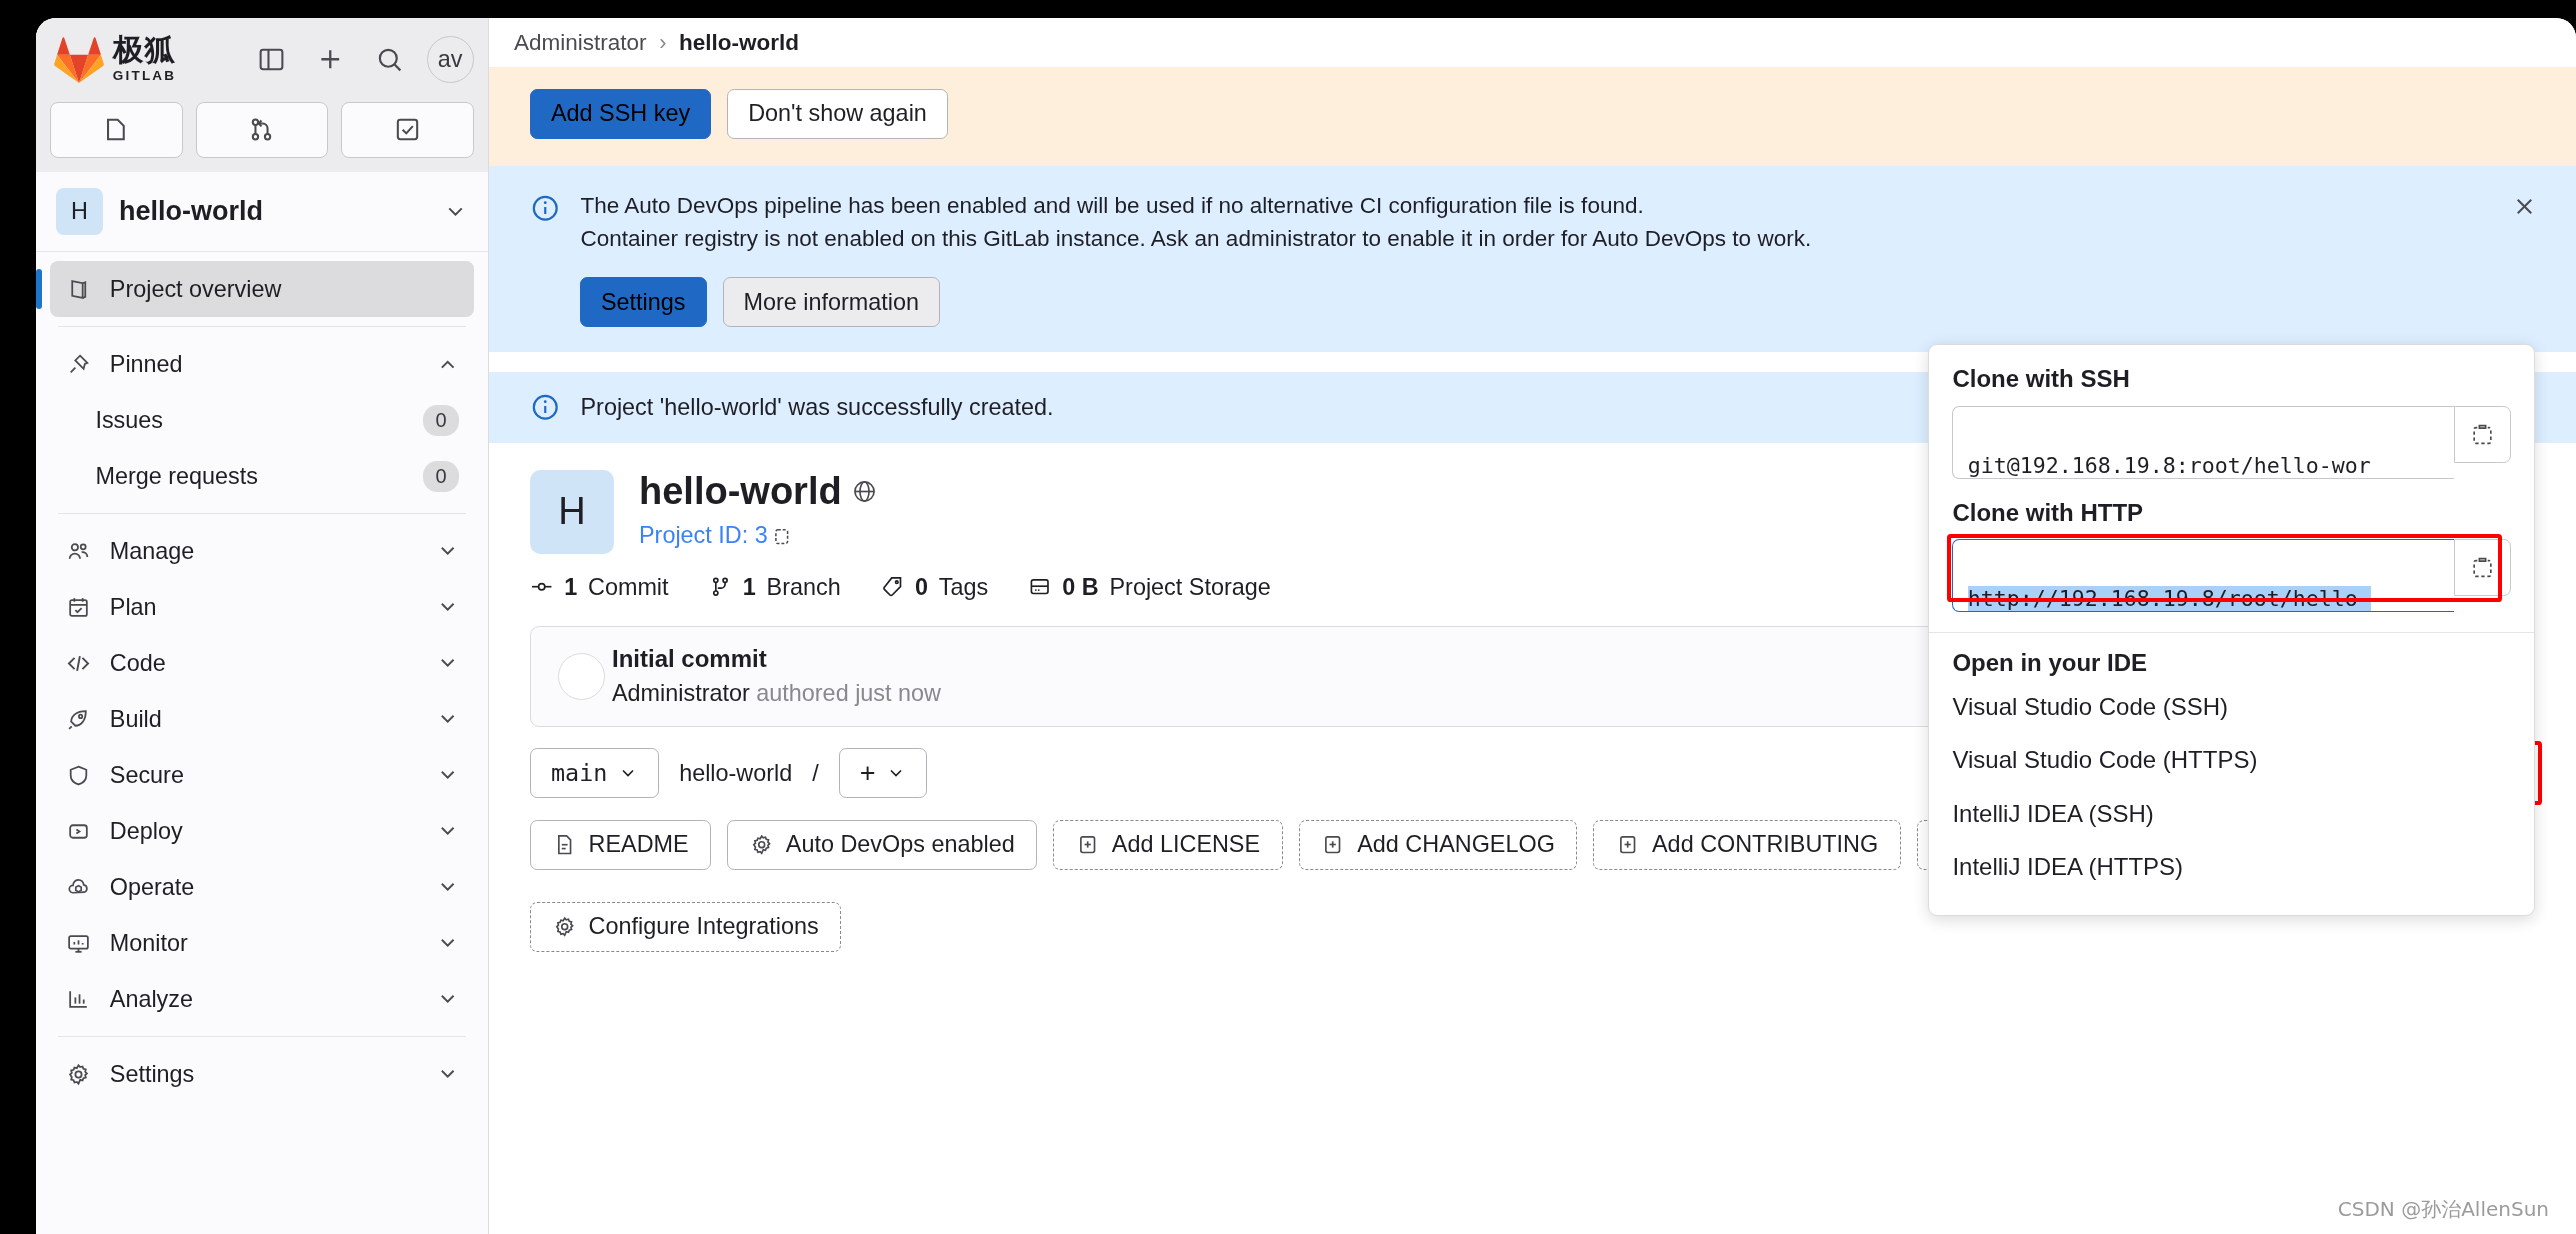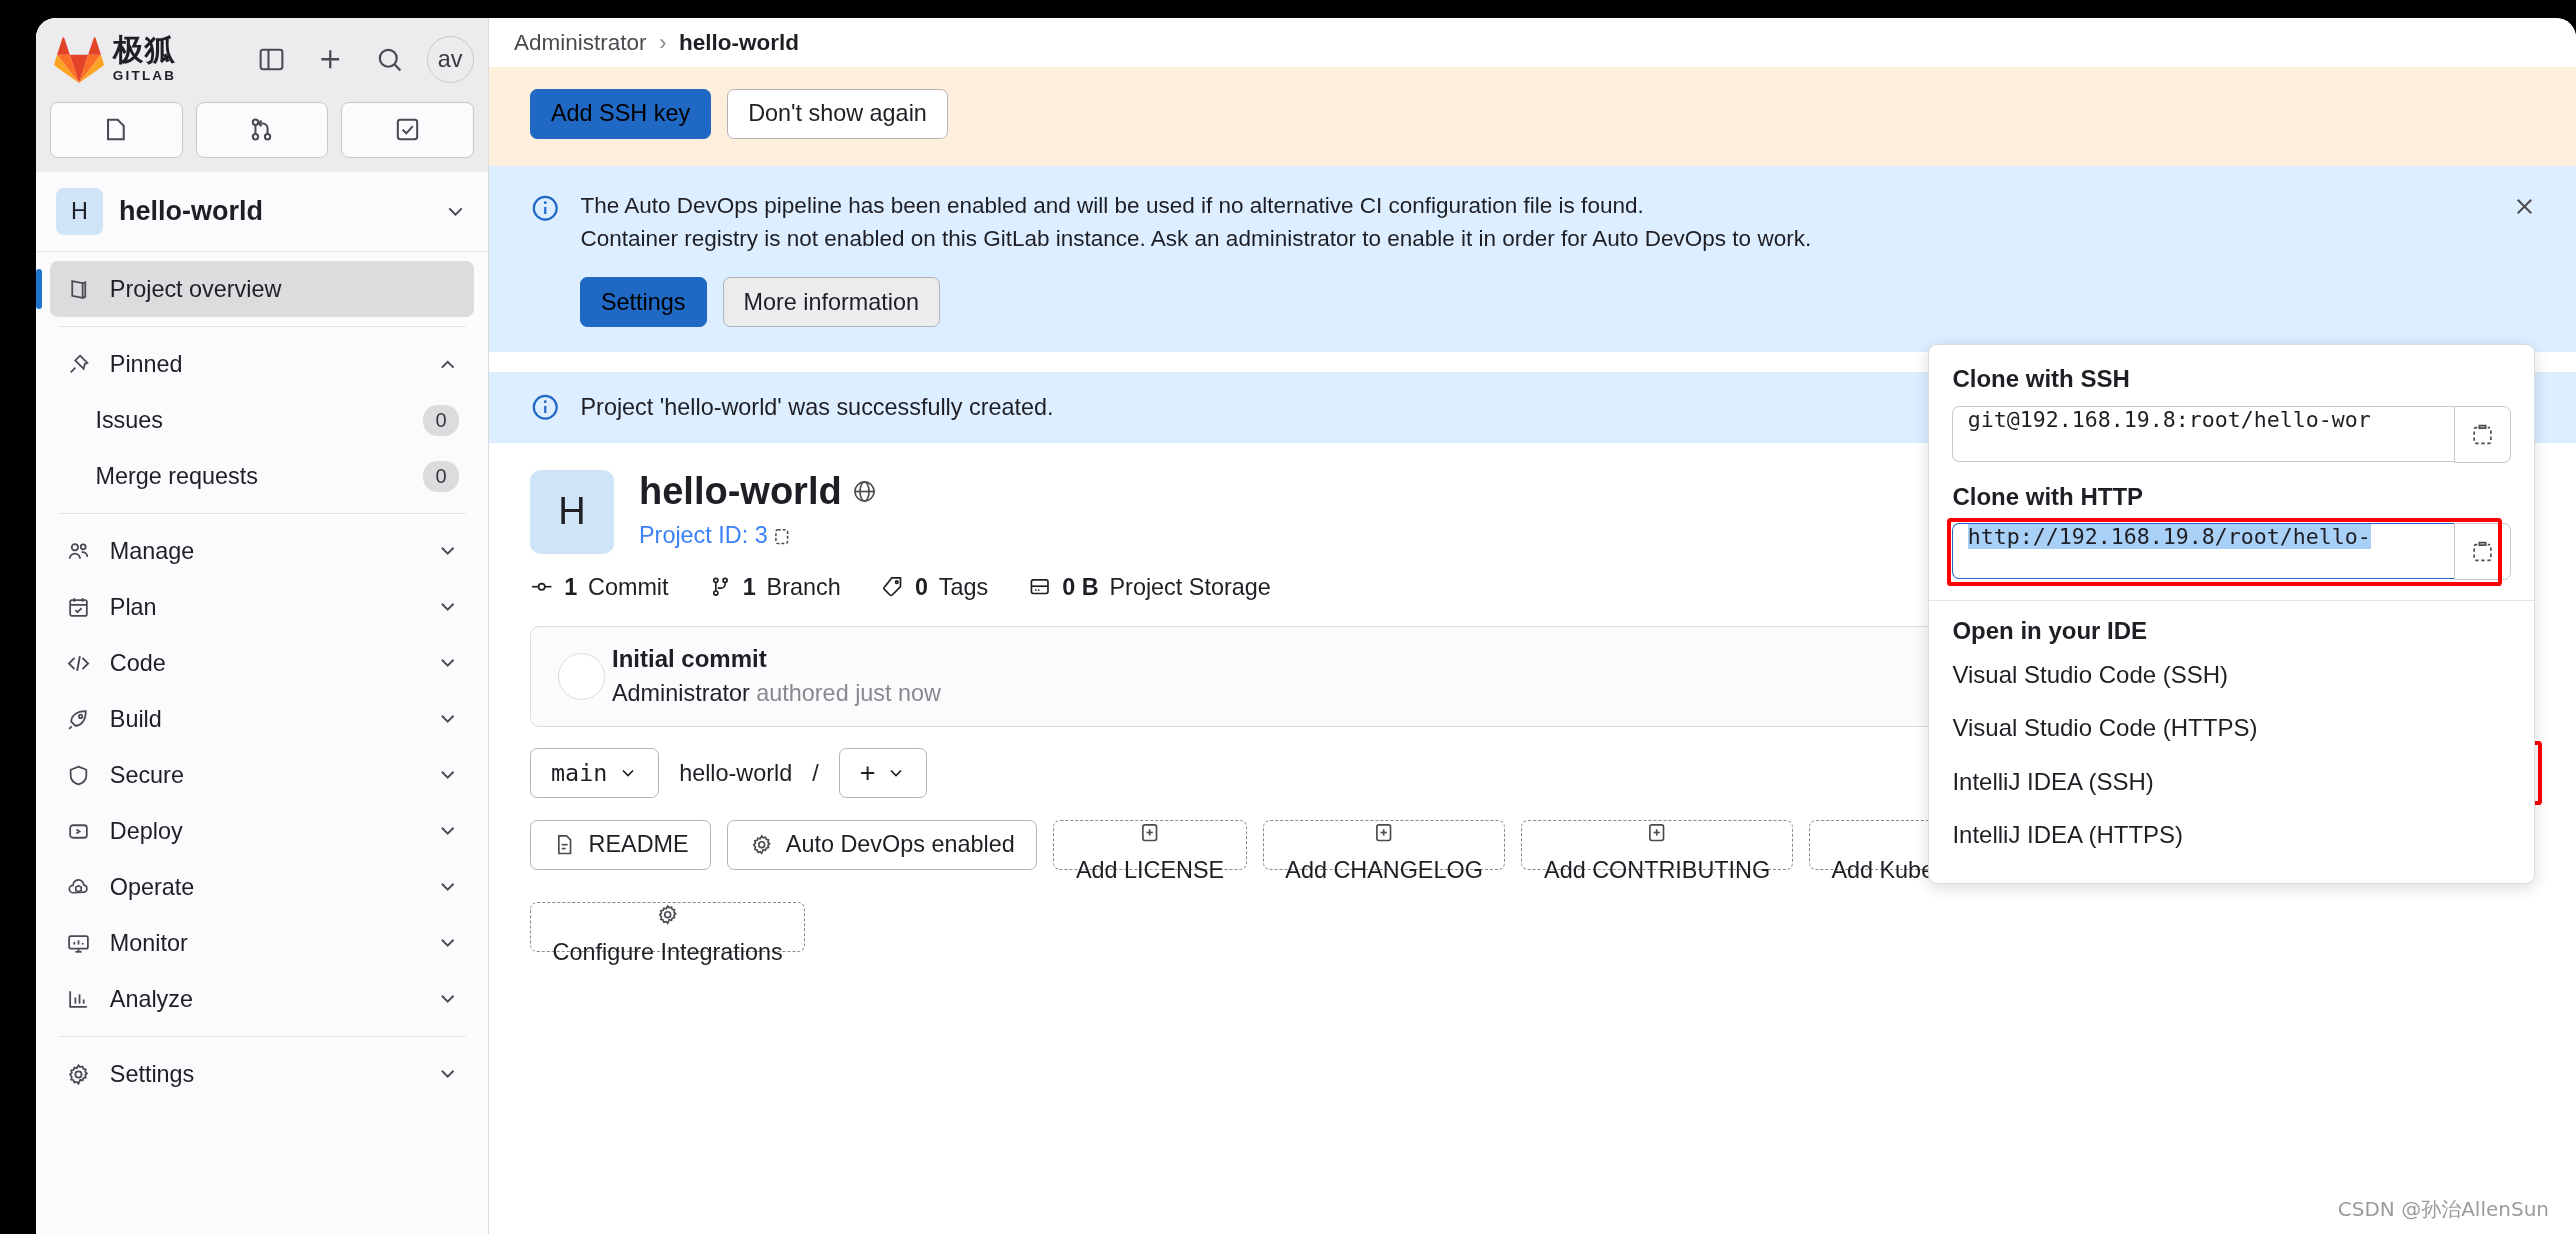--- a/index.html
+++ b/index.html
@@ -167,38 +167,38 @@
     border: 4.5px solid #ff0000; border-radius: 3.6px; pointer-events: none;
   }
 
   .quick-actions { margin: 21.6px 41px 0 41px; display: flex; flex-wrap: wrap; gap: 16px; }
   .qa {
     display: inline-flex; align-items: center; gap: 12.6px;
     height: 50px; padding: 0 21.6px; border-radius: 7.2px;
     font-size: 23.4px; color: #1f1e24; background: #fff; cursor: pointer;
     border: 0.9px solid #b3b2b8;
   }
-  .qa.dashed { border: 1.8px dashed #89888d; background: #fff; flex-direction: column; }
+  .qa.dashed { border: 1.8px dashed #89888d; background: #fff; }
 
   
   .clone-panel {
     position: absolute; right: 41px; top: 326px;
     width: 607px; background: #fff;
     border: 0.9px solid #dcdcde; border-radius: 9px;
     box-shadow: 0 3.6px 16px rgba(0,0,0,.14);
     padding: 20px 23.4px 21.6px 23.4px;
     z-index: 40;
   }
   .cp-title { font-size: 24px; font-weight: 700; color: #1f1e24; margin-bottom: 12.6px; }
   .cp-field { display: flex; margin-bottom: 20px; position: relative; }
   .cp-input {
-    flex: 1; height: 56px; border: 0.9px solid #c8c7cc; border-right: none;
+    flex: 1; height: 73px; border: 0.9px solid #c8c7cc; border-right: none;
     border-radius: 7.2px 0 0 7.2px; padding: 0 14.4px;
     font-family: "DejaVu Sans Mono", monospace; font-size: 21.6px; color: #1f1e24;
-    display: flex; align-items: flex-start; overflow: hidden; white-space: nowrap;
+    display: flex; align-items: flex-end; overflow: hidden; white-space: nowrap;
     background: #fff;
   }
   .cp-input.focused { border: 1.8px solid #1f68c4; border-right: none; }
   .cp-input.focused .sel { background: #a9d1f7; }
   .cp-copy {
     width: 57px; height: 57px; border: 0.9px solid #c8c7cc;
     border-radius: 0 7.2px 7.2px 0; background: #fff; cursor: pointer;
     display:flex; align-items:center; justify-content:center; color:#4b4a50;
   }
   .cp-highlight {

